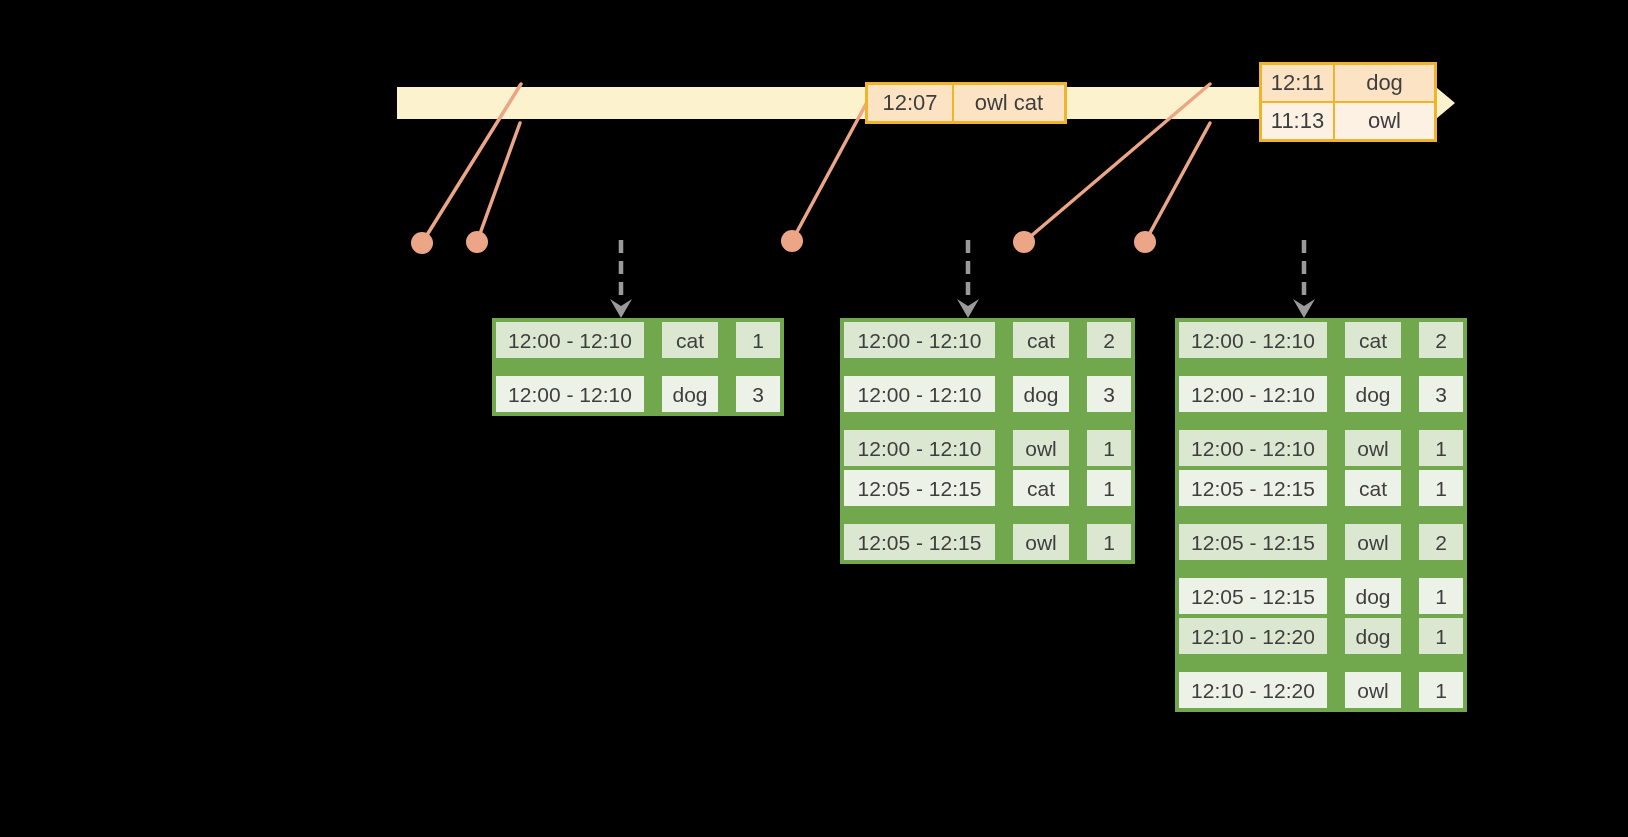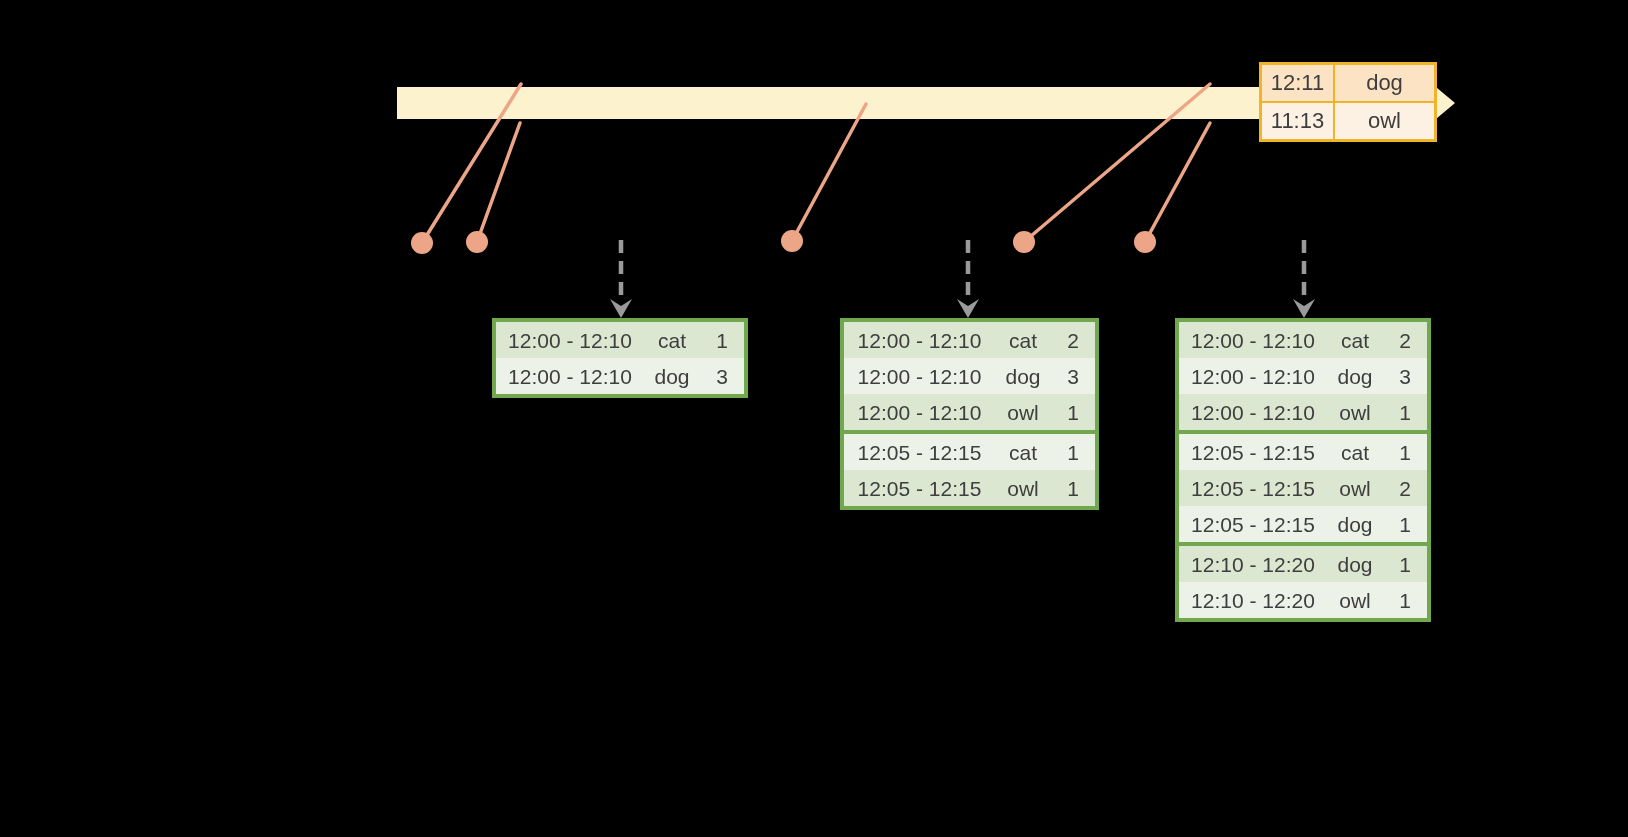--- a/index.html
+++ b/index.html
@@ -28,21 +28,21 @@
   
   .et{position:absolute;z-index:3;display:grid;gap:2px;padding:3px;background:var(--amber);grid-auto-rows:36px;}
   .et1{left:519px;top:62px;grid-template-columns:81px 110px;}
   .et2{left:865px;top:82px;grid-template-columns:84px 110px;}
   .et3{left:1259px;top:62px;grid-template-columns:71px 99px;}
   .cell{display:flex;align-items:center;justify-content:center;font-size:22px;line-height:1;}
   .e-dark{background:var(--peach-dark);}
   .e-light{background:var(--peach-light);}
   
   .rt{position:absolute;z-index:3;display:flex;flex-direction:column;gap:4px;padding:4px;background:var(--green);}
-  .rt .rgroup{display:grid;gap:0;grid-auto-rows:36px;background:transparent;text-align:center;}
+  .rt .rgroup{display:grid;gap:18px;grid-auto-rows:36px;background:transparent;text-align:center;}
   .rt1{left:492px;top:318px;} .rt1 .rgroup{grid-template-columns:148px 56px 44px;}
   .rt2{left:840px;top:318px;} .rt2 .rgroup{grid-template-columns:151px 56px 44px;}
   .rt3{left:1175px;top:318px;}.rt3 .rgroup{grid-template-columns:148px 56px 44px;}
   .rt .cell{font-size:21px;}
   .r-dark{background:var(--green-dark);}
   .r-light{background:var(--green-light);}
 </style>
 </head>
 <body>
 
@@ -72,20 +72,24 @@
     <g>
       <line x1="968" y1="240" x2="968" y2="301" stroke="#9A9A9A" stroke-width="4.5" stroke-dasharray="13 8"></line>
       <polygon points="957,299 968,318 979,299 968,306" fill="#9A9A9A"></polygon>
     </g>
     <g>
       <line x1="1304" y1="240" x2="1304" y2="301" stroke="#9A9A9A" stroke-width="4.5" stroke-dasharray="13 8"></line>
       <polygon points="1293,299 1304,318 1315,299 1304,306" fill="#9A9A9A"></polygon>
     </g>
   </svg>
 
+  <div class="et et2">
+      <div class="cell e-dark">12:07</div>
+      <div class="cell e-dark">owl cat</div>
+    </div>
   <div class="et et3">
       <div class="cell e-dark">12:11</div>
       <div class="cell e-dark">dog</div>
       <div class="cell e-light">11:13</div>
       <div class="cell e-light">owl</div>
     </div>
 
   <div class="rt rt1">
       <div class="rgroup">
         <div class="cell r-dark">12:00 - 12:10</div>

